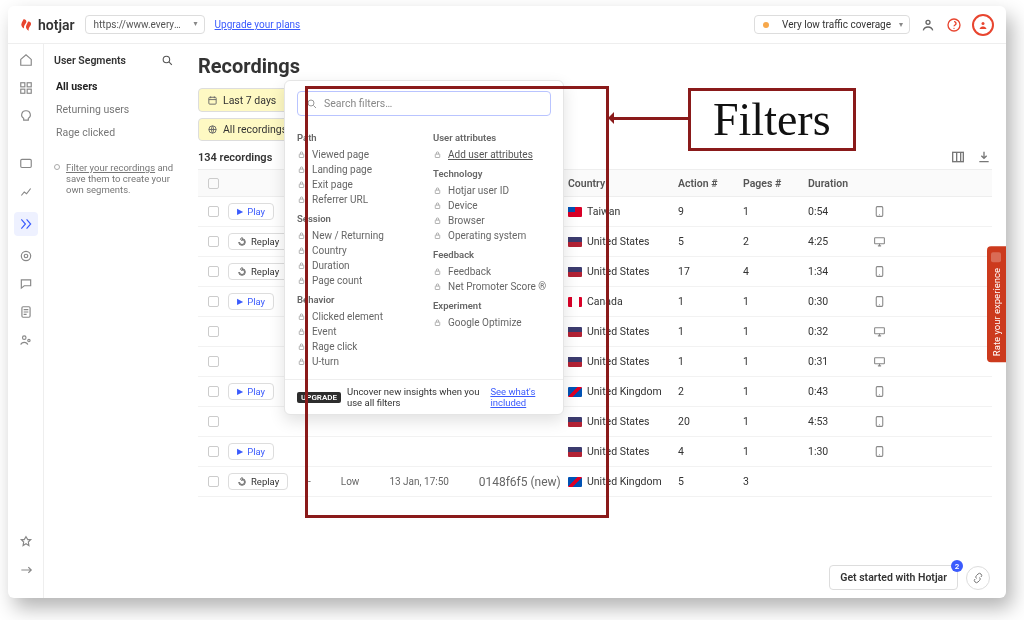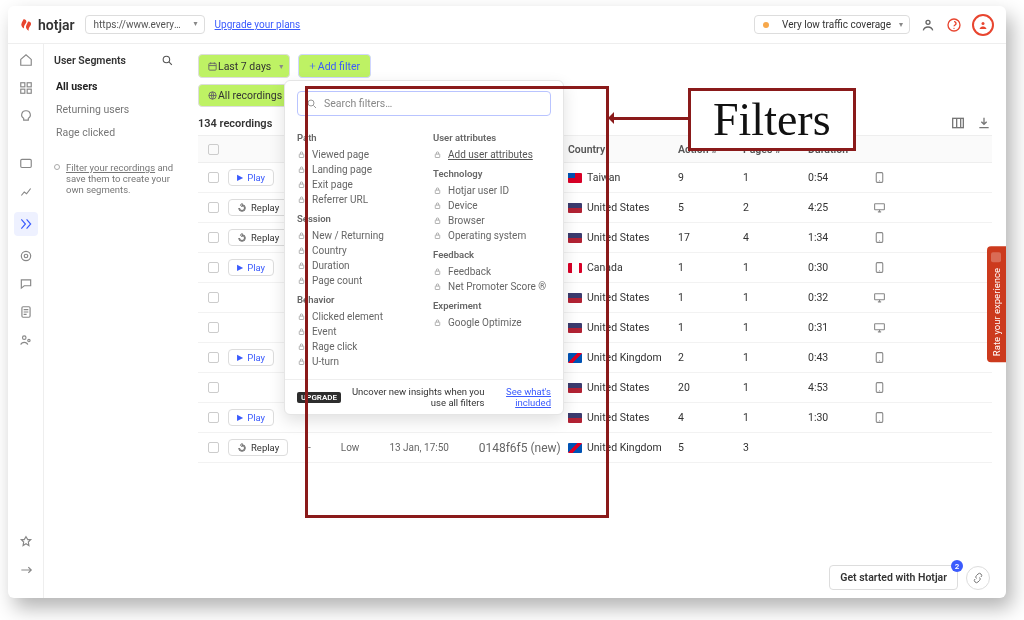--- a/index.html
+++ b/index.html
@@ -29,21 +29,21 @@
 .seg-head { display: flex; align-items: center; justify-content: space-between; font-weight: 600; color: #333; margin-bottom: 8px; }
 .seg-item { padding: 5px 2px; cursor: pointer; color: #777; }
 .seg-item.active { font-weight: 700; color: #222; }
 .seg-hint { margin-top: 18px; display: flex; font-size: 9.5px; color: #777; gap: 6px; }
 .seg-hint .hint-dot { width: 6px; height: 6px; border-radius: 50%; border: 1px solid #aaa; margin-top: 2px; flex-shrink: 0; }
 .seg-hint u { text-decoration: underline; }
 
 .content { flex: 1; padding: 10px 14px 0 14px; position: relative; overflow: hidden; }
 h1 { font-size: 20px; font-weight: 700; margin-bottom: 10px; }
 .toolbar { display: flex; gap: 8px; margin-bottom: 6px; }
-.pill { border: 1px solid #ddd; border-radius: 4px; padding: 4px 18px 4px 8px; font-size: 10.5px; background: #bef264; position: relative; display: flex; align-items: center; }
+.pill { border: 1px solid #ddd; border-radius: 4px; padding: 4px 18px 4px 8px; font-size: 10.5px; background: #fef9c3; position: relative; display: flex; align-items: center; gap: 5px; }
 .pill.dd::after { content: "▾"; position: absolute; right: 6px; font-size: 8px; color: #888; }
 .pill.add { color: #3b5bfd; border-color: #cfd6ff; padding-right: 10px; }
 .toolbar2 { display: flex; gap: 8px; margin-bottom: 8px; }
 .count { font-size: 11px; font-weight: 600; margin-bottom: 4px; display: flex; align-items: center; }
 .count .sp { flex:1; }
 .count .tbl-icon { width: 16px; height: 16px; color: #777; margin-left: 10px; cursor: pointer; }
 
 .table-head { display: flex; align-items: center; height: 28px; border-top: 1px solid #eee; border-bottom: 1px solid #eee; font-size: 10.5px; color: #555; font-weight: 600; background: #fafafa; }
 .row { display: flex; align-items: center; height: 30px; border-bottom: 1px solid #f2f2f2; font-size: 10.5px; }
 .c-chk { width: 30px; display: flex; justify-content: center; }
@@ -71,21 +71,21 @@
 
 
 .pop { position: absolute; top: 36px; left: 100px; width: 280px; background: #fff; border: 1px solid #e5e5e5; border-radius: 6px; box-shadow: 0 6px 16px rgba(0,0,0,0.12); padding: 10px 12px 0; z-index: 20; }
 .pop .search { border: 1.5px solid #b9c4ff; border-radius: 4px; padding: 5px 8px; font-size: 10.5px; display: flex; align-items: center; gap: 6px; color: #888; margin-bottom: 10px; }
 .pop-cols { display: flex; gap: 18px; font-size: 10px; }
 .pop-col { flex: 1; }
 .pop-cat { font-weight: 600; color: #666; margin: 6px 0 4px; font-size: 9.5px; }
 .pop-item { display: flex; align-items: center; gap: 6px; padding: 2px 0; color: #666; white-space: nowrap; }
 .pop-item.link { color: #555; text-decoration: underline; }
 .lock { width: 9px; height: 9px; flex-shrink: 0; }
-.pop-foot { margin: 10px -12px 0; border-top: 1px solid #eee; padding: 6px 12px; display: flex; align-items: center; gap: 6px; font-size: 9.5px; text-align: right; }
+.pop-foot { margin: 10px -12px 0; border-top: 1px solid #eee; padding: 6px 12px; display: flex; align-items: center; gap: 6px; font-size: 9.5px; }
 .up-badge { background: #2d2d2d; color: #fff; font-size: 8px; padding: 1px 4px; border-radius: 2px; font-weight: 600; }
 .pop-foot a { color: #3b5bfd; margin-left: auto; text-decoration: underline; }
 
 
 .ann-box { position: absolute; top: 86px; left: 305px; width: 304px; height: 432px; border: 3px solid #8a1a1a; z-index: 30; pointer-events: none; }
 .ann-label { position: absolute; top: 88px; left: 688px; border: 3px solid #8a1a1a; background: #fff; padding: 2px 22px; font-size: 46px; font-family: Georgia, serif; z-index: 30; pointer-events: none; color:#111; }
 .ann-arrow { position: absolute; top: 117px; left: 612px; width: 78px; height: 3px; background: #8a1a1a; z-index: 30; pointer-events: none; }
 .ann-arrow::before { content: ""; position: absolute; left: -10px; top: -5px; border: 6px solid transparent; border-right-color: #8a1a1a; }
 
 .rate-tab { position: absolute; right: 0; top: 240px; background: #cc3a1d; color: #fff; font-size: 9.5px; padding: 6px 4px; writing-mode: vertical-rl; transform: rotate(180deg); border-radius: 0 4px 4px 0; z-index: 40; display:flex; align-items:center; gap:6px; }
@@ -222,20 +222,21 @@
       <div class="seg-item active">All users</div>
       <div class="seg-item">Returning users</div>
       <div class="seg-item">Rage clicked</div>
       <div class="seg-hint">
         <div class="hint-dot"></div>
         <div><u>Filter your recordings</u><span> and save them to create your own segments.</span></div>
       </div>
     </div>
 
     <div class="content">
+      <h1>Recordings</h1>
 
       <div class="toolbar">
         <div class="pill dd">
           <svg viewBox="0 0 24 24" width="11" height="11">
               <rect x="4" y="5" width="16" height="15" rx="2" fill="none" stroke="#666" stroke-width="2"></rect>
               <path d="M4 10h16M8 3v4M16 3v4" stroke="#666" stroke-width="2"></path>
             </svg>
           <span>Last 7 days</span>
         </div>
         <div class="pill add">

